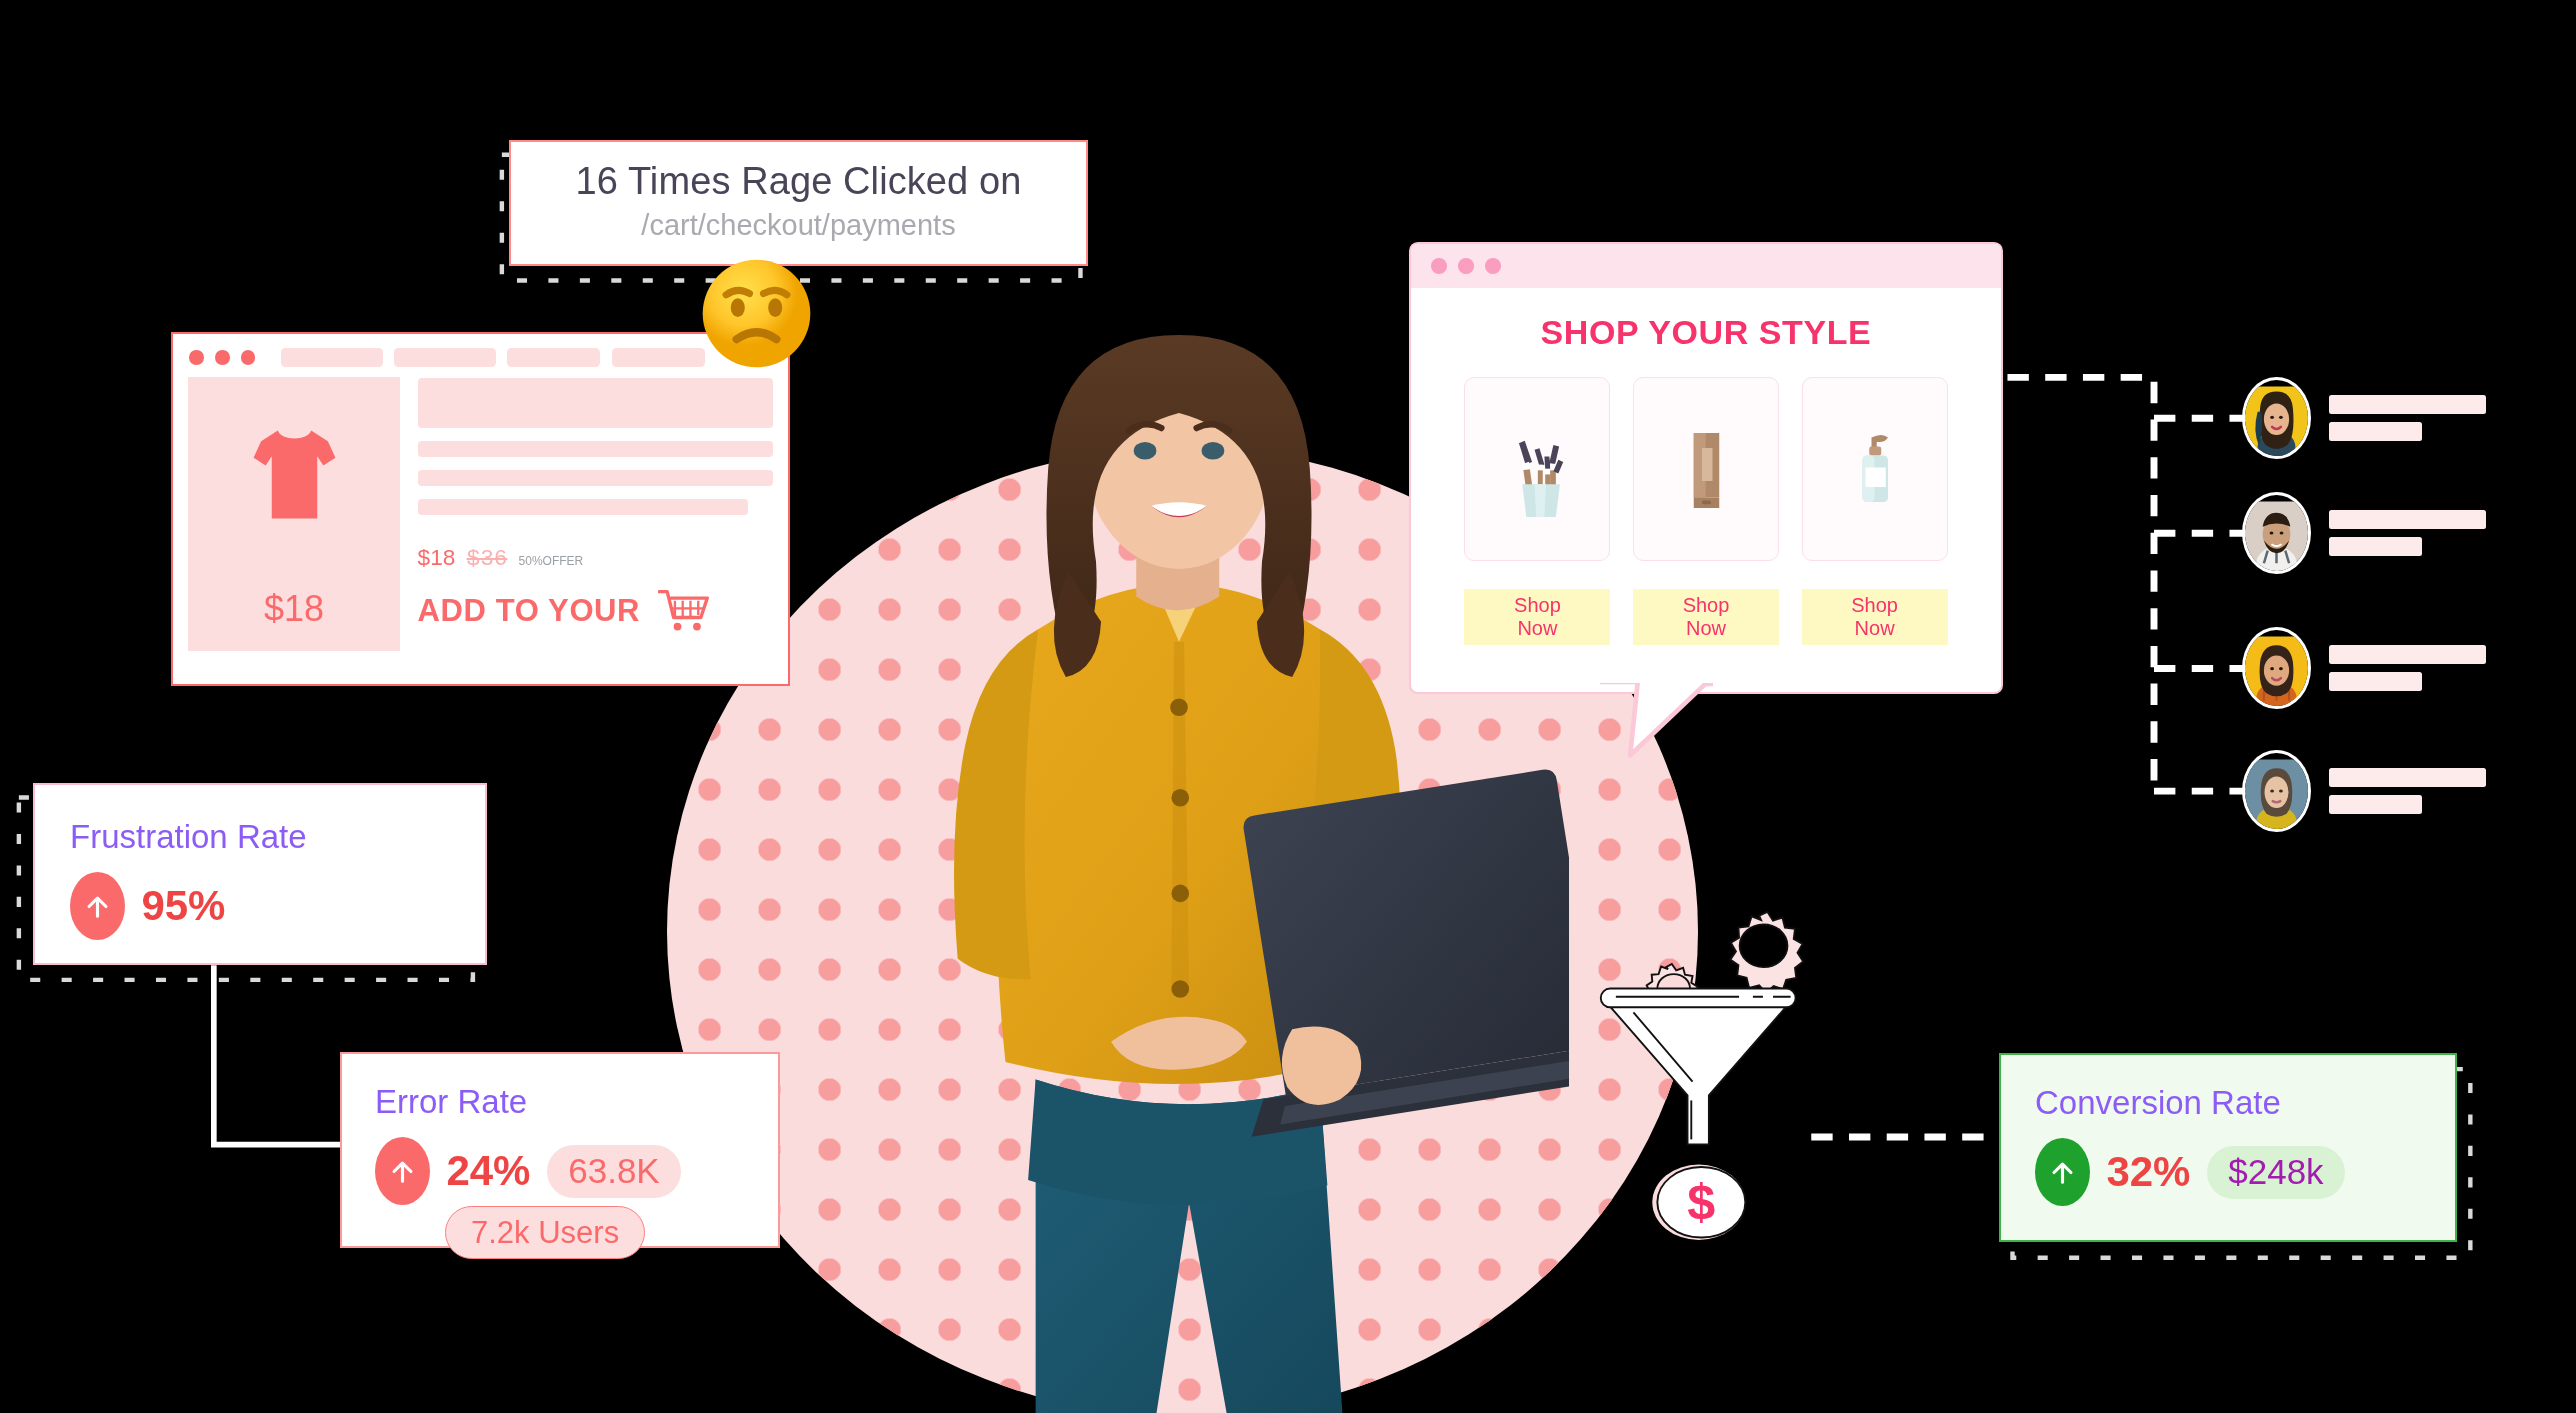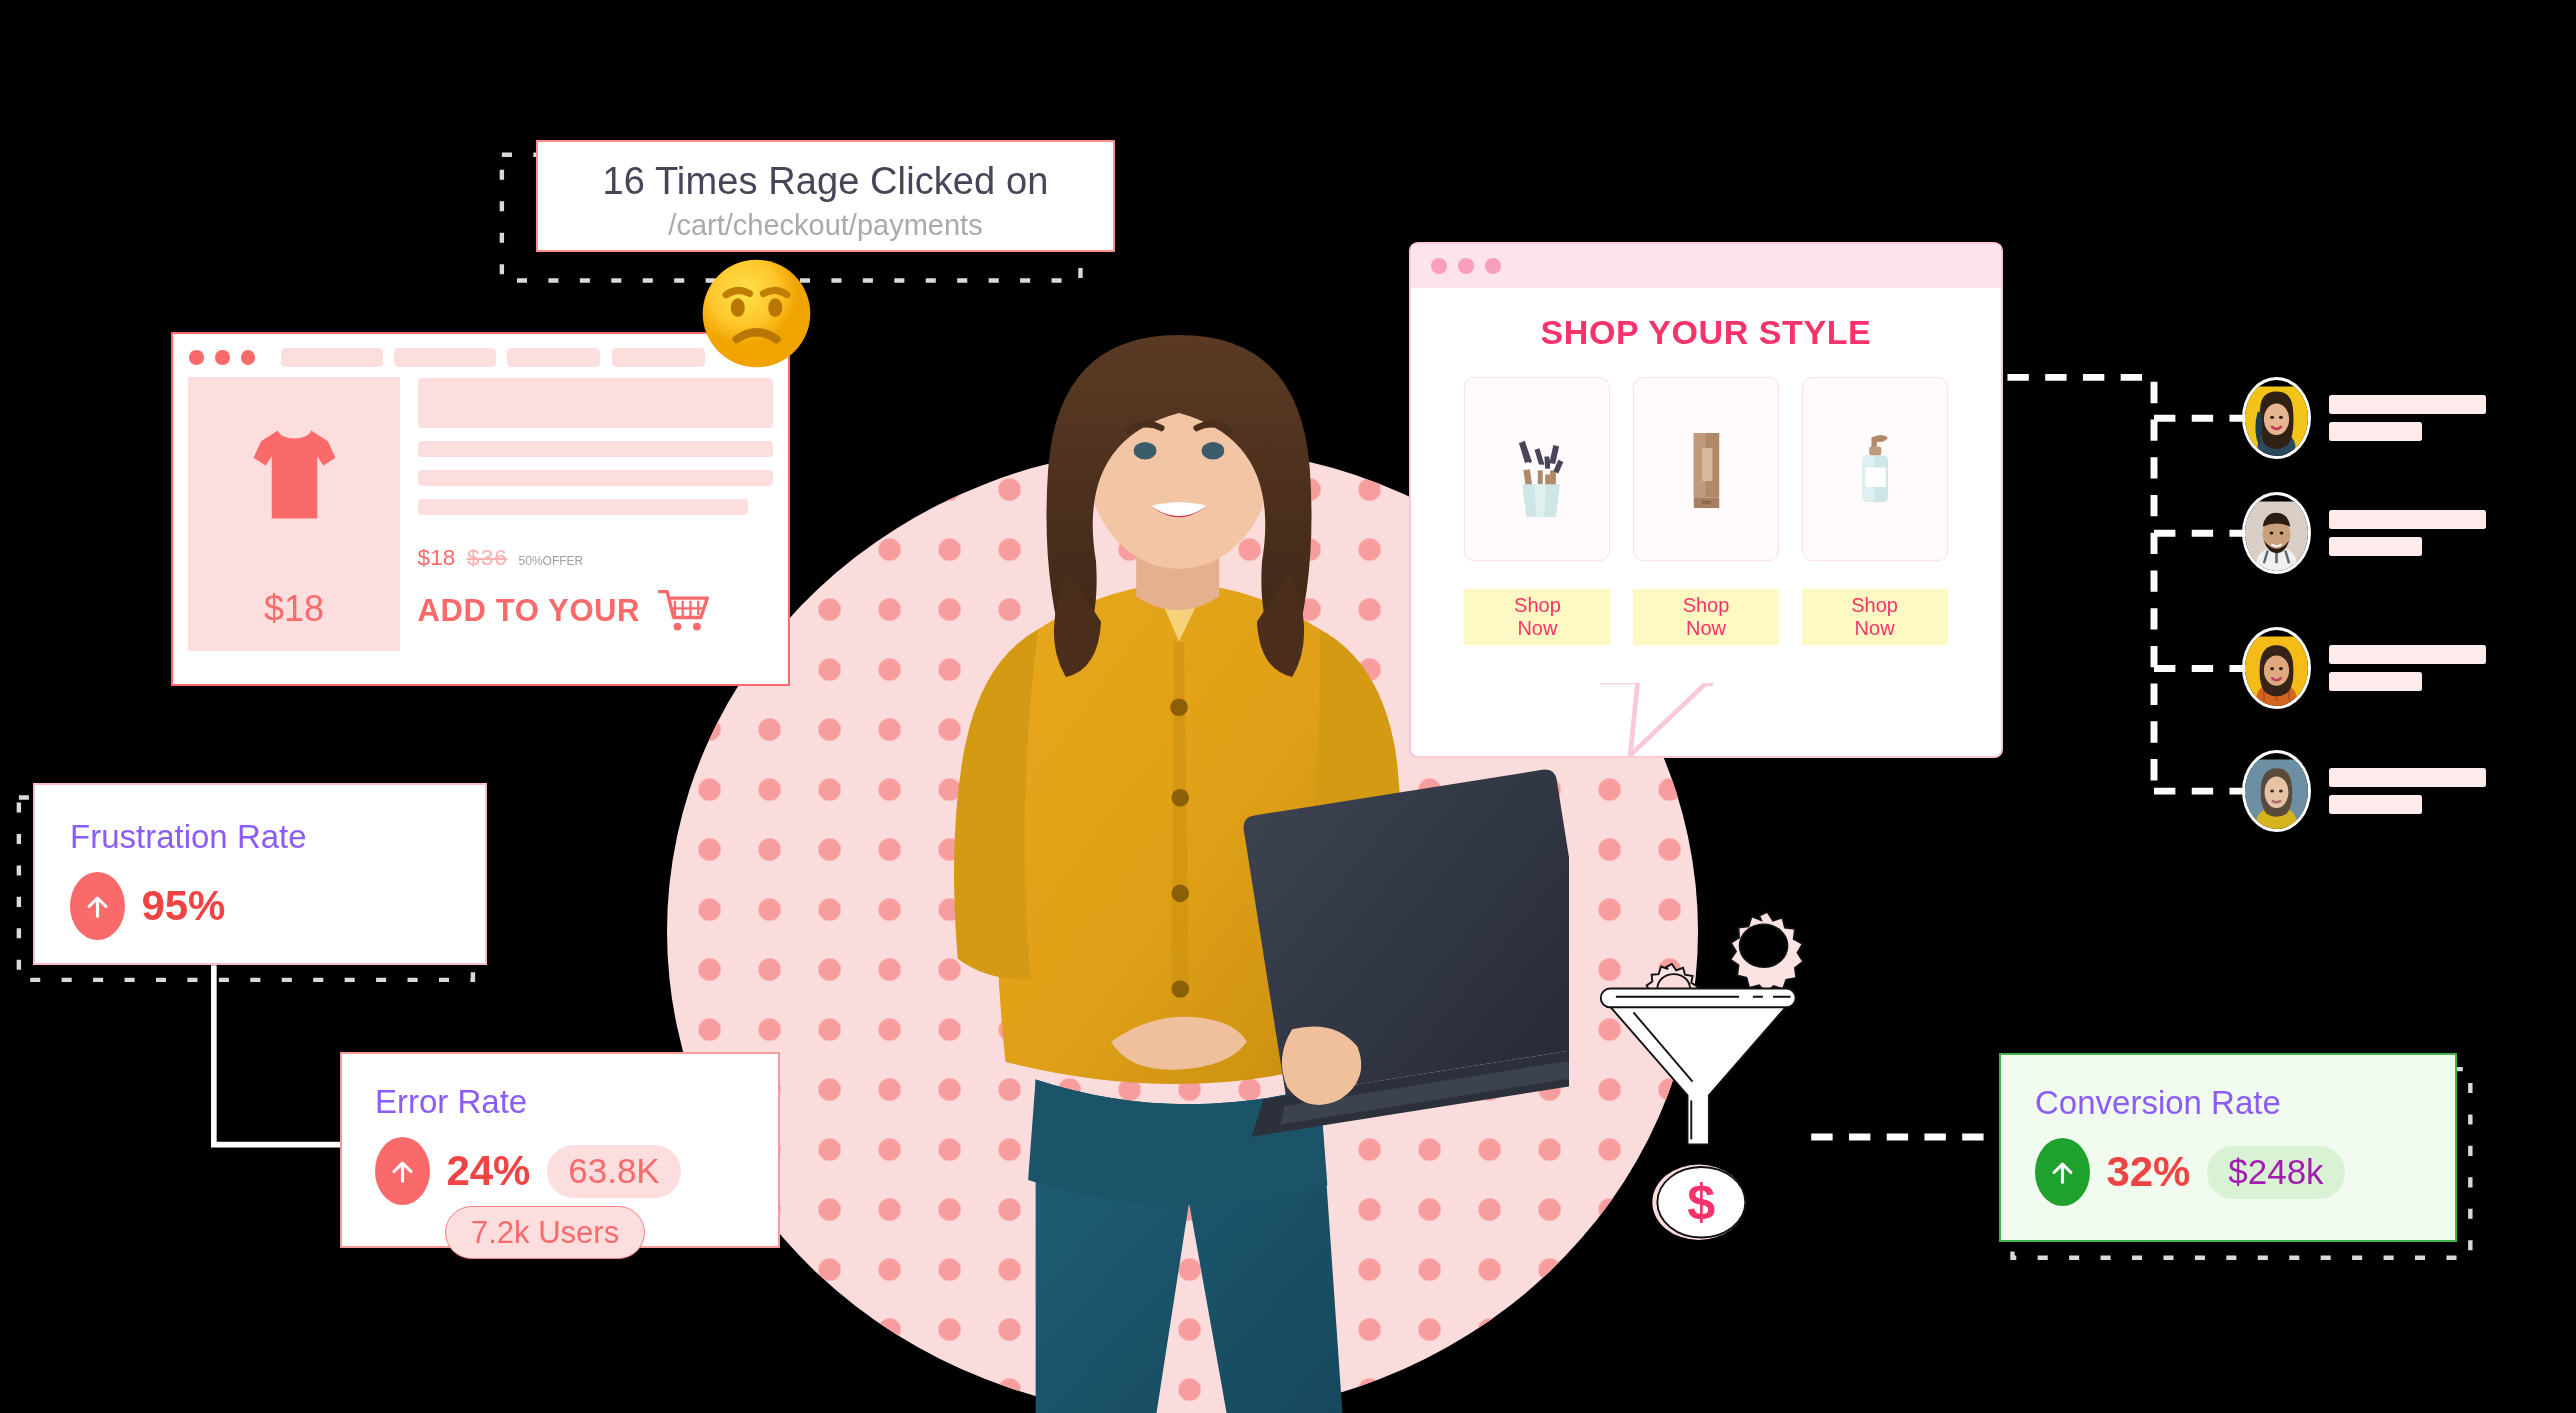--- a/index.html
+++ b/index.html
@@ -26,21 +26,21 @@
 
   
   #person { position:absolute; left:789px; top:330px; width:780px; height:1084px; }
   #person svg { width:100%; height:100%; display:block; }
 
   
   .card { position:absolute; background:#fff; }
 
   
   #rage-card {
-    left:536px; top:140px; width:579px; height:112px;
+    left:509px; top:140px; width:579px; height:126px;
     border:2.5px solid #ff8a8a; background:#fff;
   }
   #rage-card .t1 { font-size:38px; color:#4a4458; text-align:center; margin-top:17.6px; letter-spacing:0.1px; }
   #rage-card .t2 { font-size:29px; color:#a9a9b0; text-align:center; margin-top:6.3px; }
   #rage-emoji { position:absolute; left:698px; top:255px; width:117px; height:117px; z-index:7; }
 
   
   #product-card {
     left:171px; top:332px; width:619px; height:354px;
     border:2.5px solid #fb6a6a; background:#fff;
@@ -59,21 +59,21 @@
   #product-card .ln { background:#fddede; border-radius:3.8px; margin-bottom:12.6px; }
   #product-card .pricerow { display:flex; align-items:baseline; gap:11.3px; margin-top:30px; }
   #product-card .p-now { color:#fb6a6a; font-size:22.6px; }
   #product-card .p-old { color:#fbb0b0; font-size:22.6px; text-decoration:line-through;font-family:Liberation Mono, monospace; }
   #product-card .p-off { color:#9aa0a6; font-size:12px; }
   #product-card .ctarow { display:flex; align-items:center; gap:17.6px; margin-top:16.4px; }
   #product-card .cta { color:#fb6a6a; font-size:31px; font-weight:bold; letter-spacing:0.6px; }
 
   
   #shop-card {
-    left:1409px; top:242px; width:594px; height:516px;
+    left:1409px; top:242px; width:594px; height:452px;
     border:2.5px solid #fbc8d8; border-radius:8.8px; background:#fff; overflow:visible;
   }
   #shop-head { height:44px; background:#fde3ec; display:flex; align-items:center; gap:11.3px; padding-left:20px;
                border-radius:6.3px 6.3px 0 0; }
   #shop-head .dot { width:15.7px; height:15.7px; border-radius:50%; background:#fa9ec0; }
   #shop-title { text-align:center; color:#f7336b; font-size:34px; font-weight:bold; letter-spacing:0.6px; margin-top:25px; }
   #shop-grid { display:flex; justify-content:center; gap:22.6px; margin-top:25px; }
   #shop-grid .tile { width:146px; height:184px; border:1.9px solid #fbdfe9; border-radius:10px;
                      background:#fffafc; display:flex; align-items:center; justify-content:center; }
   #shop-btns { display:flex; justify-content:center; gap:22.6px; margin-top:28px; }

